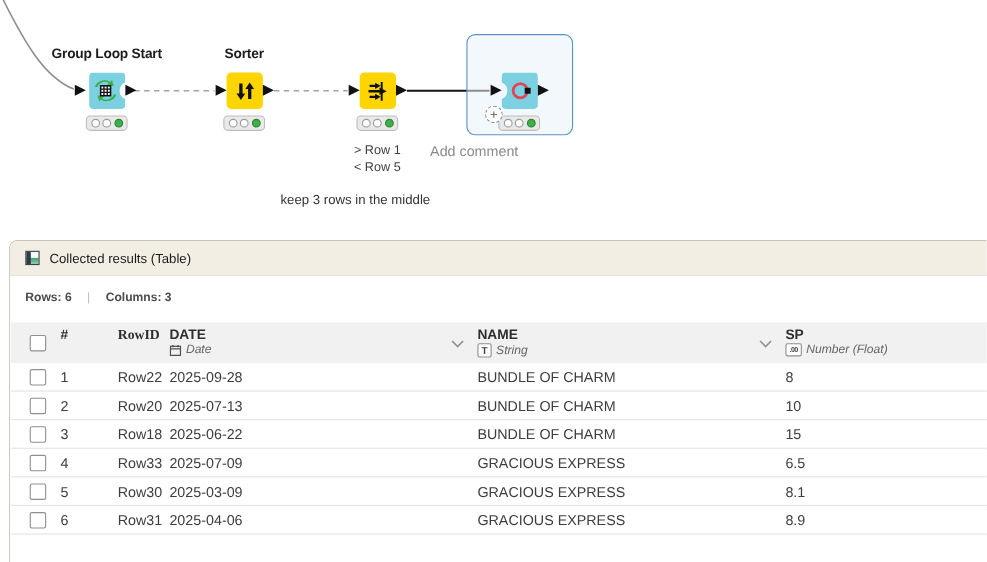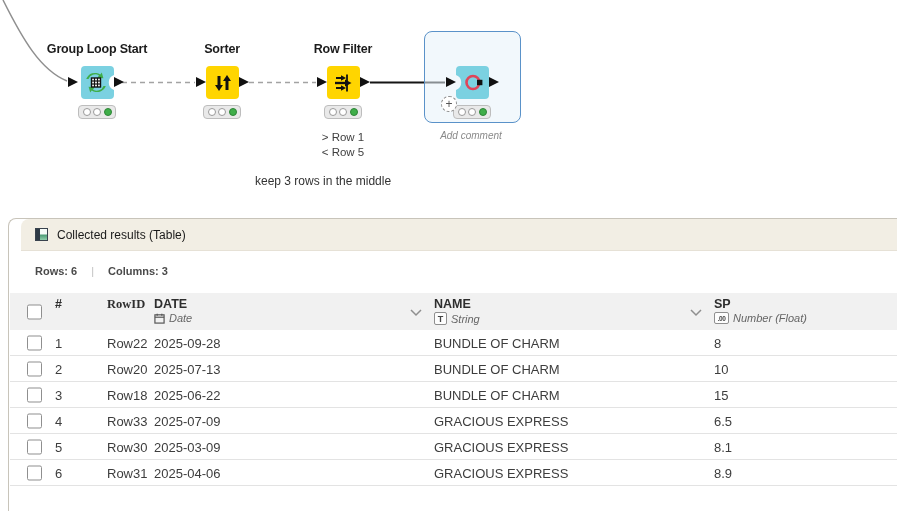--- a/index.html
+++ b/index.html
@@ -20,34 +20,34 @@
   .port-out{position:absolute;top:77px;width:0;height:0;
       border-left:10px solid #111;border-top:5.5px solid transparent;border-bottom:5.5px solid transparent;}
   .traffic{position:absolute;top:105px;width:38px;height:14px;background:#e9e9e9;
       border:1px solid #bdbdbd;border-radius:4px;display:flex;align-items:center;
       justify-content:center;gap:2.5px;box-sizing:border-box;}
   .dot{width:8px;height:8px;border-radius:50%;background:#fff;border:1px solid #9a9a9a;box-sizing:border-box;}
   .dot.green{background:#3fae49;border-color:#2e8537;}
 
   .node-annot{position:absolute;top:130px;width:160px;text-align:center;
       font-size:11.5px;color:#3f3f3f;line-height:15px;}
-  .comment{position:absolute;top:130px;width:160px;text-align:center;
-      font-size:10px;color:#8a8a8a;font-style:italic;}
+  .comment{position:absolute;top:130px;width:160px;
+      font-size:13px;color:#8a8a8a;}
   .wf-annotation{position:absolute;left:255px;top:174px;font-size:12px;color:#333;}
 
   .selection-box{position:absolute;left:424px;top:31px;width:97px;height:92px;
       border:1.4px solid #5a92c9;border-radius:8px;background:rgba(232,242,250,0.55);box-sizing:border-box;}
   .plus-btn{position:absolute;left:441px;top:96px;width:16px;height:16px;border-radius:50%;
       border:1.2px dashed #8a8a8a;background:#fff;box-sizing:border-box;
       display:flex;align-items:center;justify-content:center;font-size:12px;color:#555;line-height:1;}
 
   
   .panel{position:absolute;left:8px;top:218px;width:889px;height:293px;background:#fff;
       border:1px solid #c8c4ba;border-bottom:none;border-right:none;
-      border-radius:8px 0 0 0;box-sizing:border-box;padding-left:12px;}
+      border-radius:8px 0 0 0;box-sizing:border-box;}
   .titlebar{height:32px;background:#f2eee4;border-radius:8px 0 0 0;
       display:flex;align-items:center;padding-left:14px;gap:9px;
       border-bottom:1px solid #e6e1d6;box-sizing:border-box;}
   .titlebar-text{font-size:12px;color:#1a1a1a;}
   .tv-icon{width:13px;height:13px;border:1px solid #39424d;box-sizing:border-box;
       background:linear-gradient(to bottom,#f6fbf8 0%,#f6fbf8 45%,#4e9d77 55%,#8fd0ab 100%);position:relative;}
   .tv-icon:before{content:"";position:absolute;left:0;top:0;width:4px;height:100%;background:#2e3a46;}
 
   .meta{display:flex;align-items:center;gap:14px;padding:14px 0 0 14px;
       font-size:11px;font-weight:bold;color:#4a4a4a;}
@@ -120,21 +120,20 @@
       </svg>
     </div>
   </div>
   <div class="port-out" style="left:239px"></div>
   <div class="traffic" style="left:203px">
     <div class="dot"></div>
     <div class="dot"></div>
     <div class="dot green"></div>
   </div>
 
-  <div class="node-title" style="left:268px">Row Filter</div>
   <div class="port-in" style="left:317px"></div>
   <div class="node-body" style="left:327px">
     <div class="node-rect">
       <svg width="20" height="20" viewBox="0 0 20 20">
         <line x1="2" y1="5" x2="8" y2="5" stroke="#111" stroke-width="2"></line>
         <path d="M7 2.2 L12 5 L7 7.8 Z" fill="#111"></path>
         <line x1="13" y1="1.5" x2="13" y2="8.5" stroke="#111" stroke-width="1.8"></line>
         <line x1="1" y1="10" x2="12" y2="10" stroke="#111" stroke-width="2.4"></line>
         <path d="M11 6.6 L17.5 10 L11 13.4 Z" fill="#111"></path>
         <line x1="2" y1="15" x2="8" y2="15" stroke="#111" stroke-width="2"></line>

